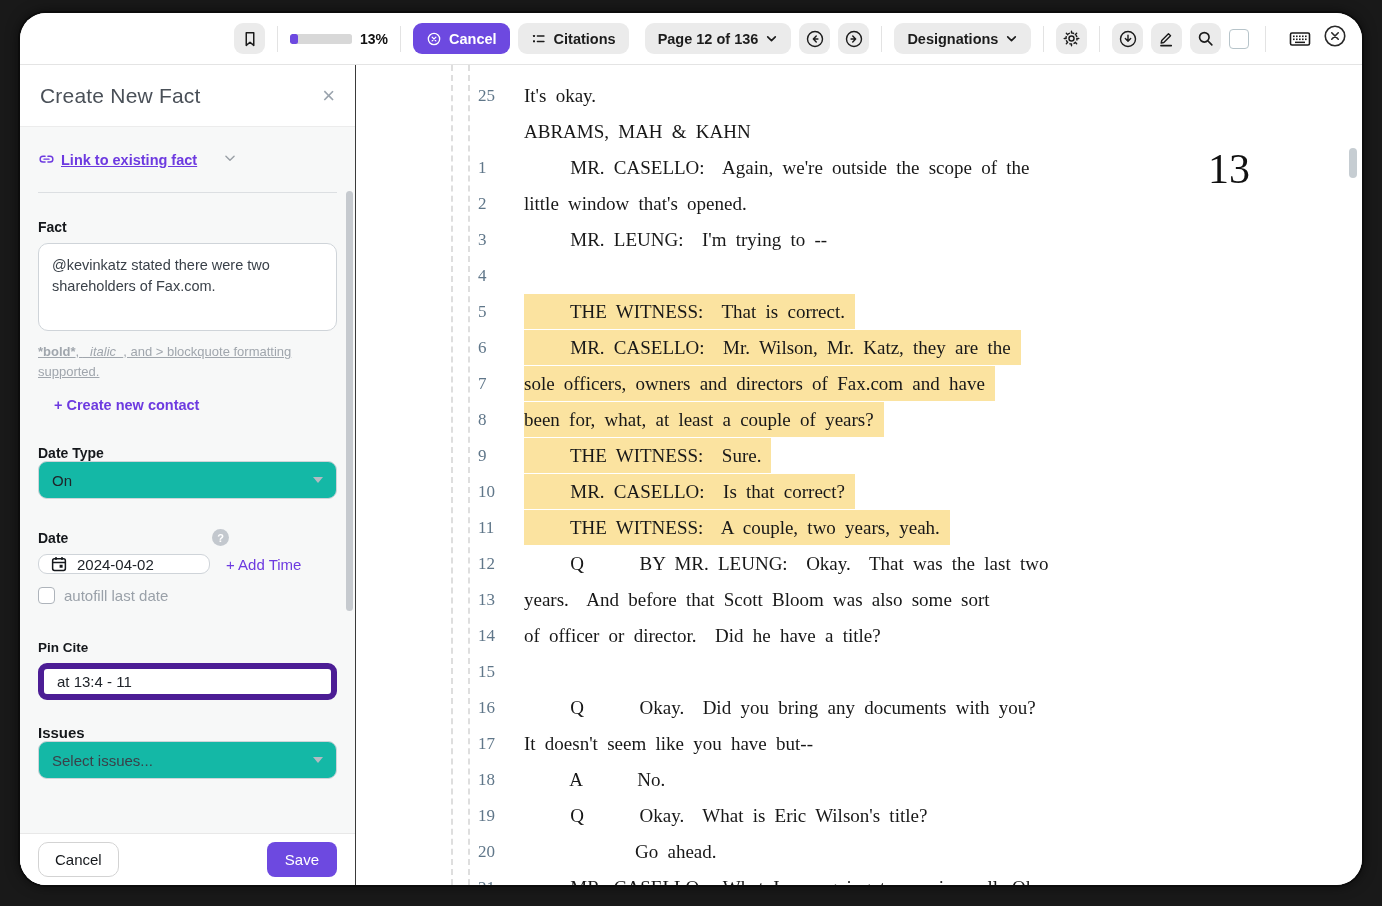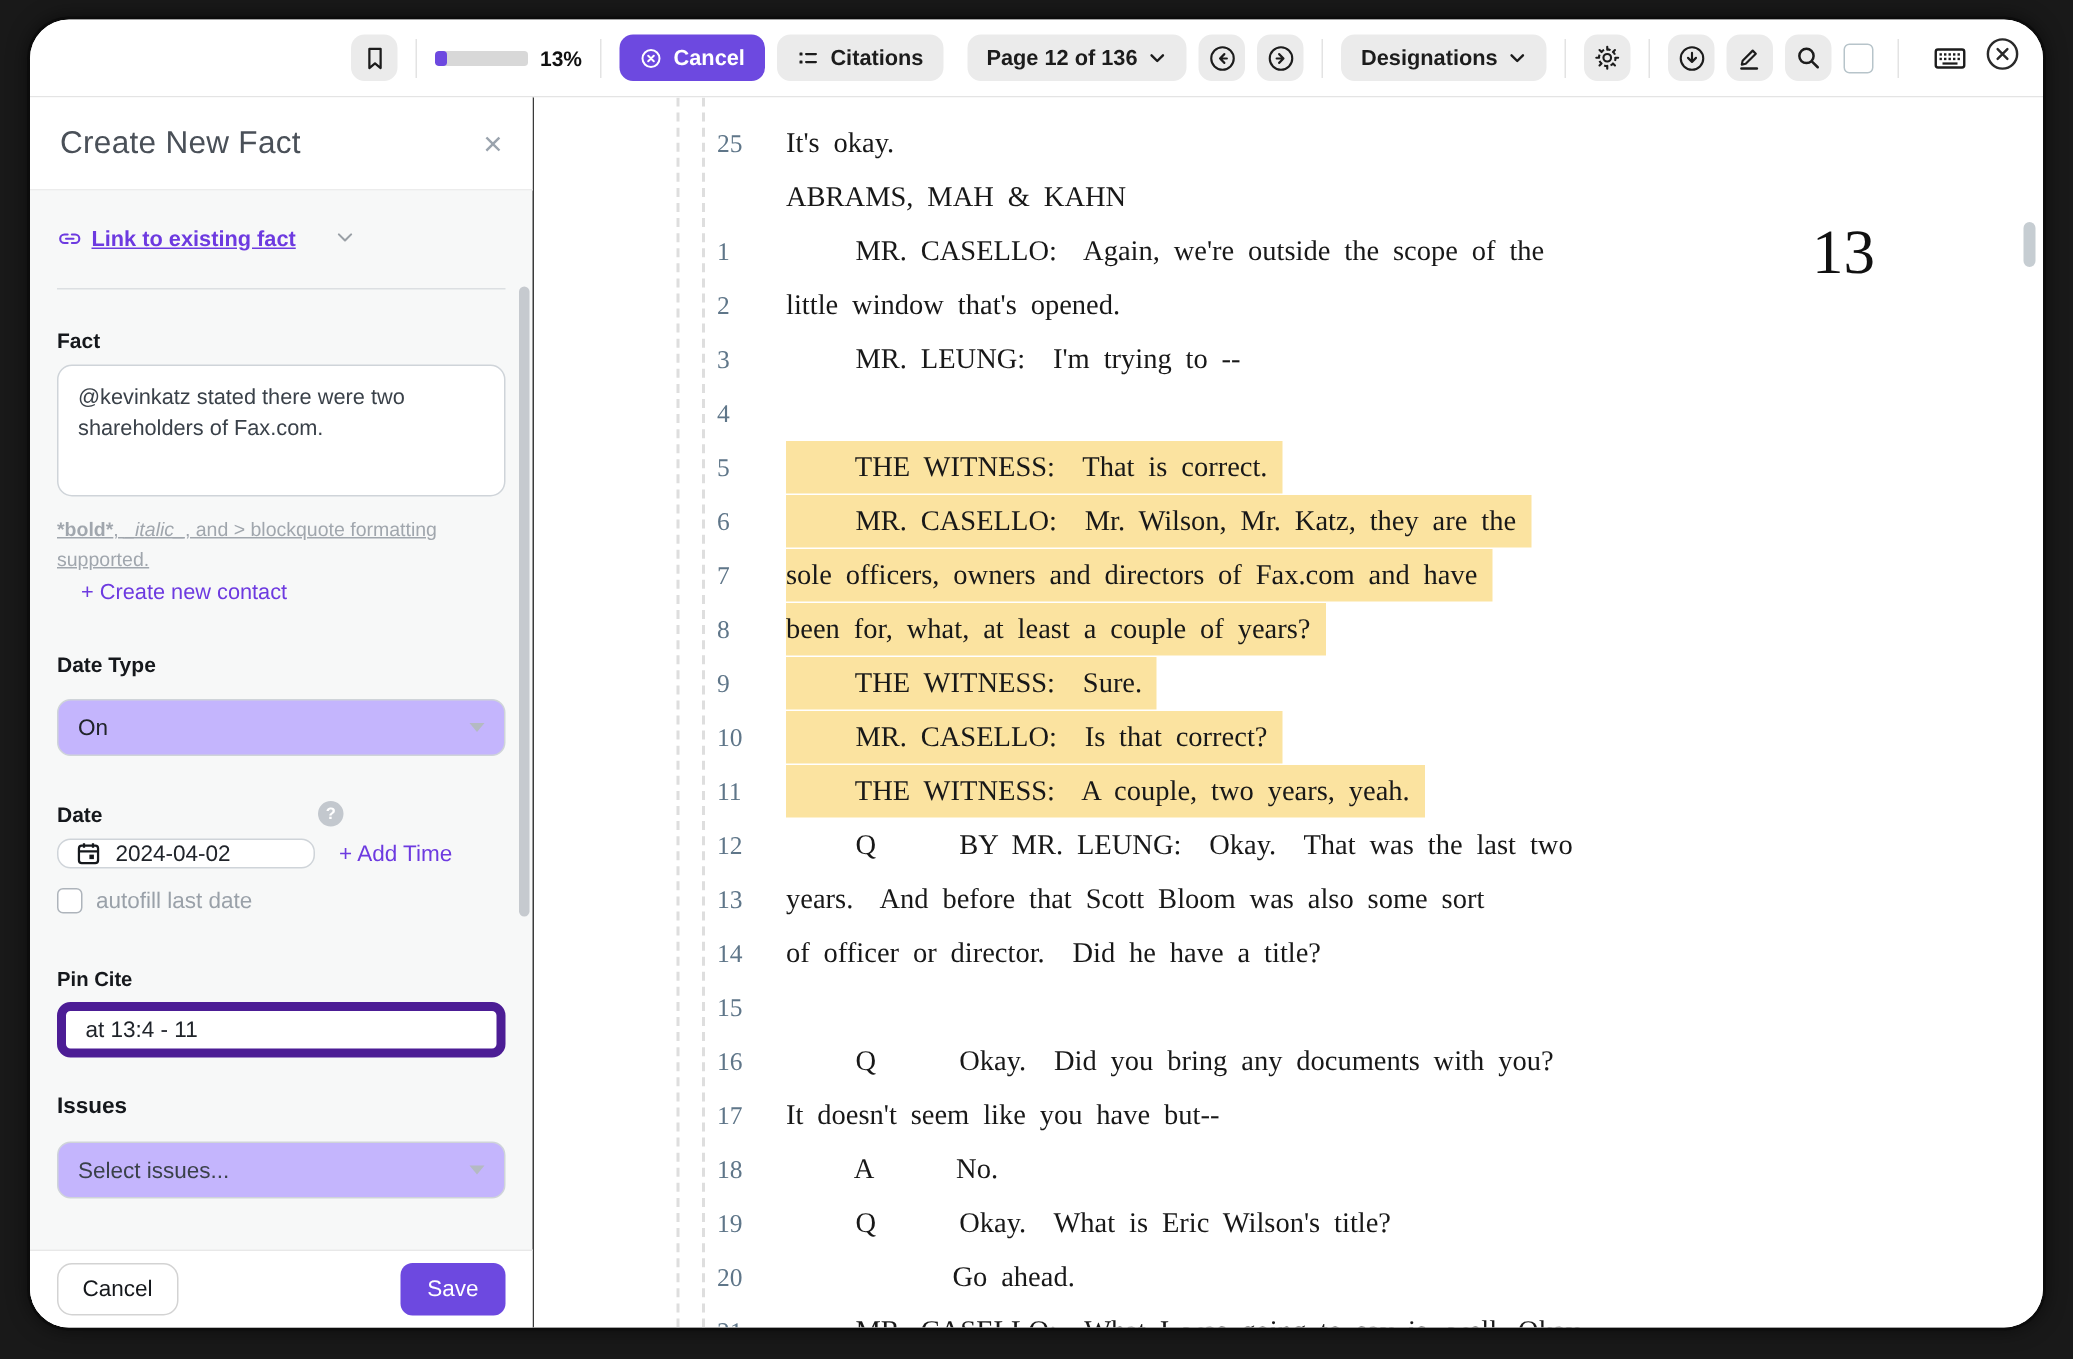--- a/index.html
+++ b/index.html
@@ -37,22 +37,22 @@
   .link-existing { color:#6d3ae0; font-size:14.5px; font-weight:600; text-decoration:underline; cursor:pointer;
     display:flex; align-items:center; gap:6px; }
   .chev-gray { margin-left:6px; }
   .panel-hr { border:none; border-top:1px solid #dcdfe2; margin:24px 0 0; }
   .fld-label { font-size:14px; font-weight:700; color:#15181c; margin-top:26px; display:flex; align-items:center; gap:8px; }
   .fact-textarea { margin-top:8px; width:100%; height:88px; background:#fff; border:1px solid #cfd4d9;
     border-radius:10px; padding:11px 13px; font-size:14.5px; color:#3a4149; resize:none;
     font-family:"Liberation Sans",sans-serif; line-height:1.45; }
   .hint { margin-top:7px; font-size:13px; color:#a0a6ad; text-decoration:underline; line-height:1.55; }
   .hint .b { font-weight:700; } .hint .i { font-style:italic; }
-  .create-contact { margin-top:4px; margin-left:16px; color:#6d3ae0; font-size:14.5px; font-weight:400; cursor:pointer; }
-  .selectbox { margin-top:15px; height:38px; background:#c4b5fd; border:1px solid #cfd4d9; border-radius:9px;
+  .create-contact { margin-top:15px; margin-left:16px; color:#6d3ae0; font-size:14.5px; font-weight:700; cursor:pointer; }
+  .selectbox { margin-top:0; height:38px; background:#14b8a6; border:1px solid #cfd4d9; border-radius:9px;
     display:flex; align-items:center; justify-content:space-between; padding:0 13px; font-size:15px; color:#20242a; cursor:pointer; }
   .tri-down { width:0; height:0; border-left:5px solid transparent; border-right:5px solid transparent; border-top:6px solid #b4bac2; }
   .help-badge { width:17px; height:17px; border-radius:50%; background:#c3c8ce; color:#fff; font-size:11px;
     font-weight:700; display:flex; align-items:center; justify-content:center; margin-left:auto; margin-right:108px; }
   .date-row { display:flex; align-items:center; gap:16px; margin-top:8px; }
   .date-input { width:172px; height:20px; background:#fff; border:1px solid #cfd4d9; border-radius:9px;
     display:flex; align-items:center; gap:9px; padding:0 11px; }
   .date-input input { border:none; outline:none; width:100%; font-size:15px; color:#20242a; font-family:"Liberation Sans",sans-serif; background:transparent; }
   .add-time { color:#6d3ae0; font-size:15px; font-weight:500; cursor:pointer; }
   .check-row { display:flex; align-items:center; gap:9px; margin-top:13px; color:#9aa1a9; font-size:15px; }

